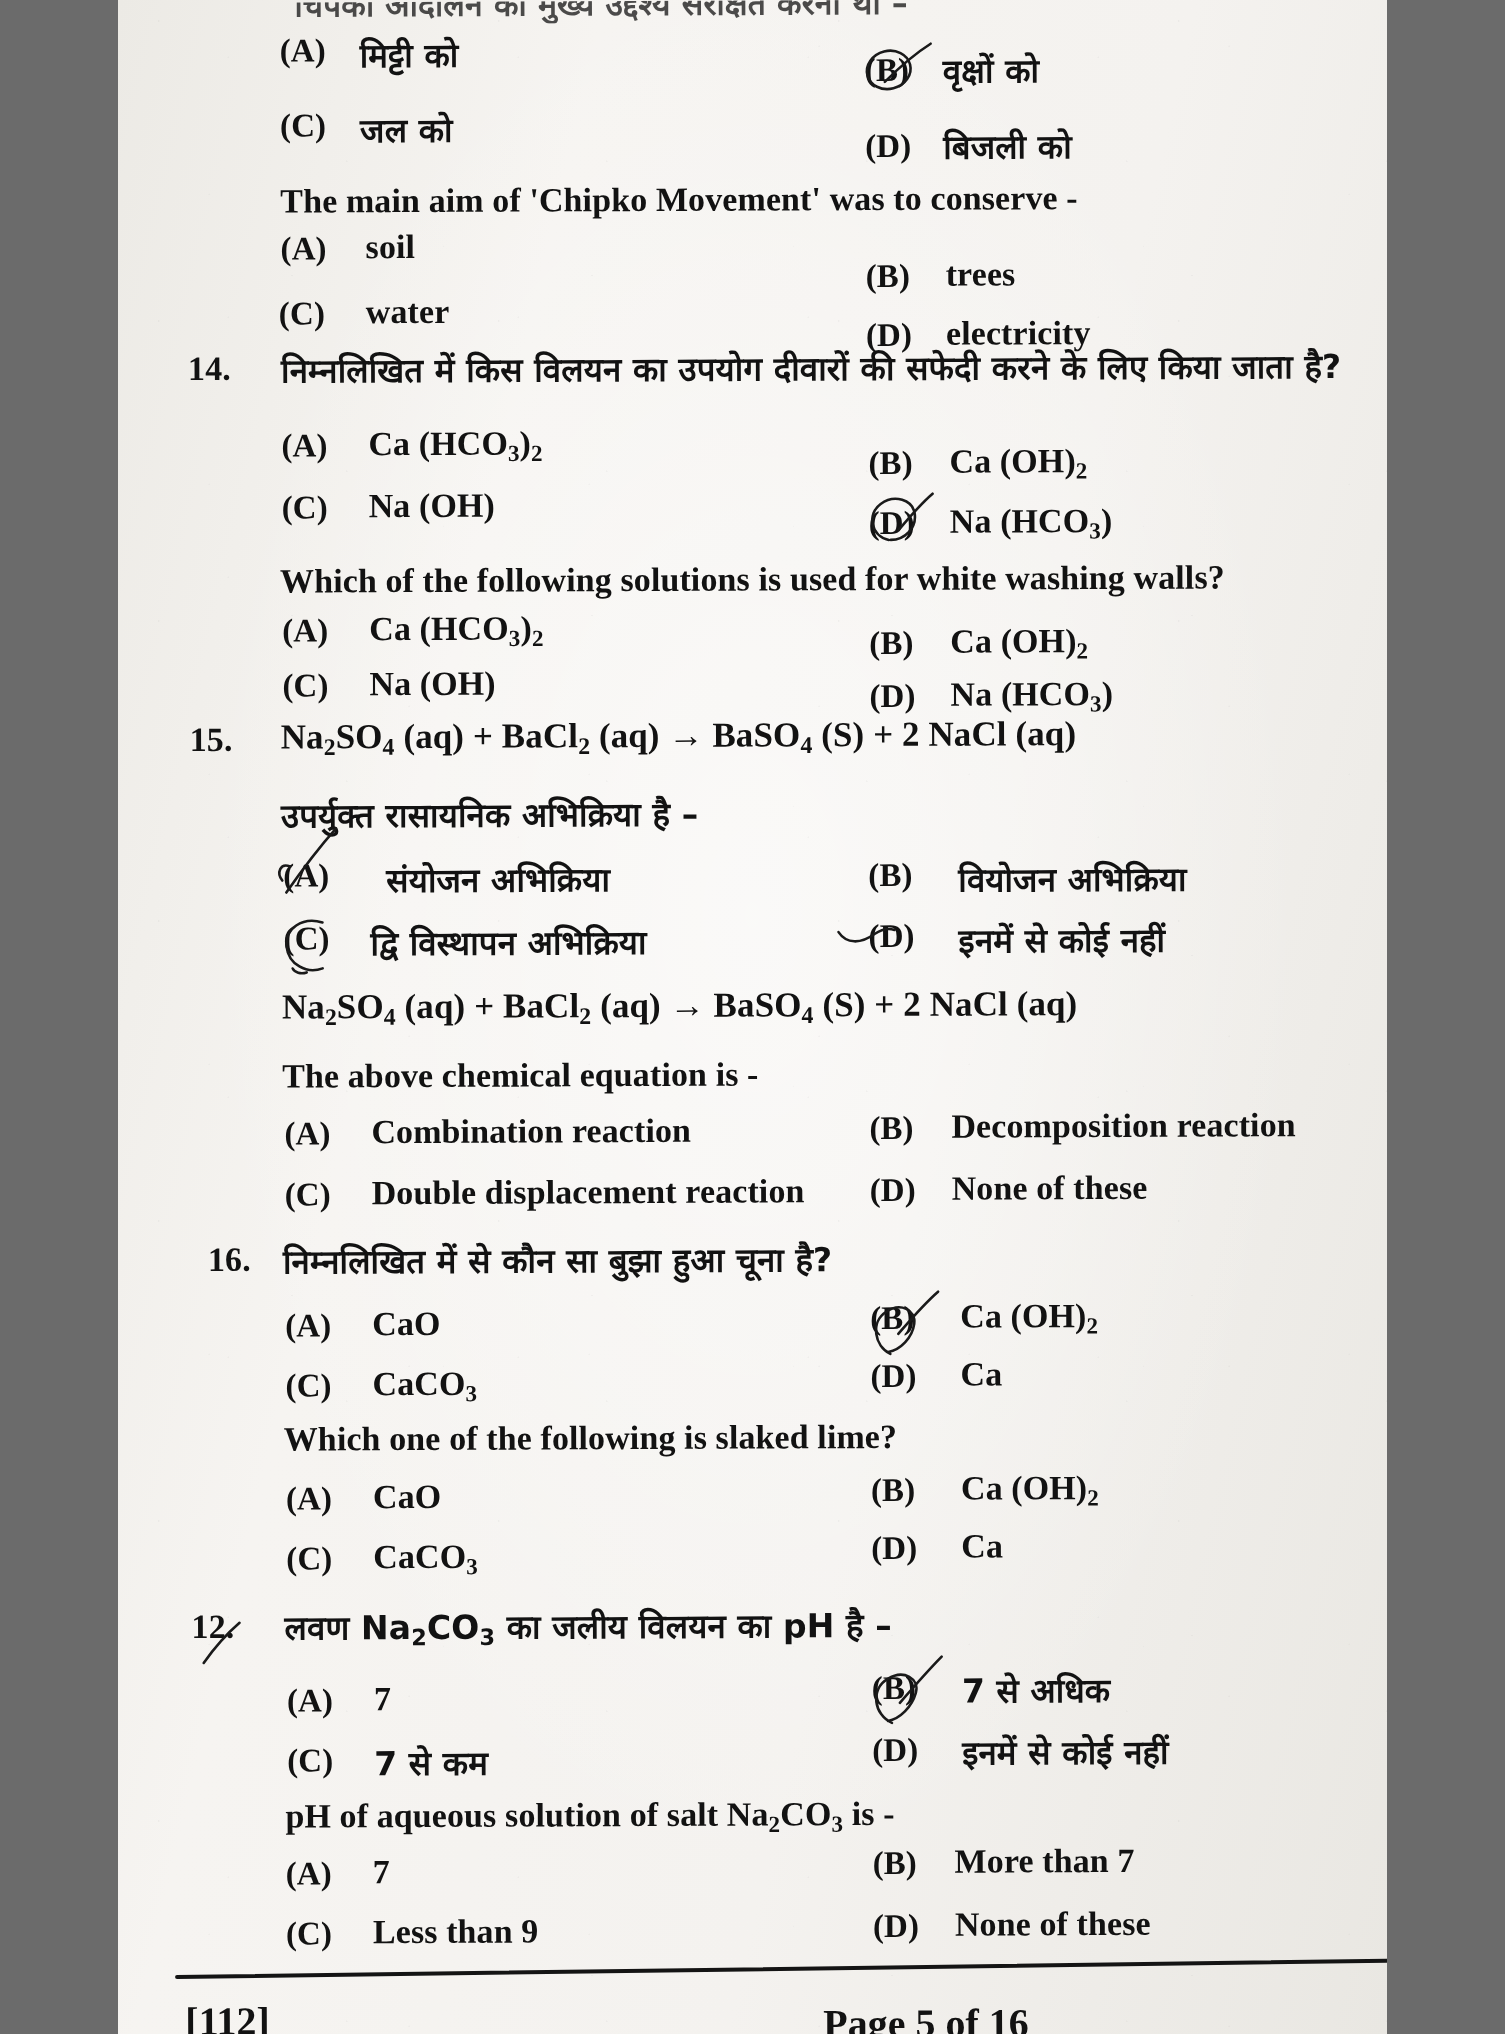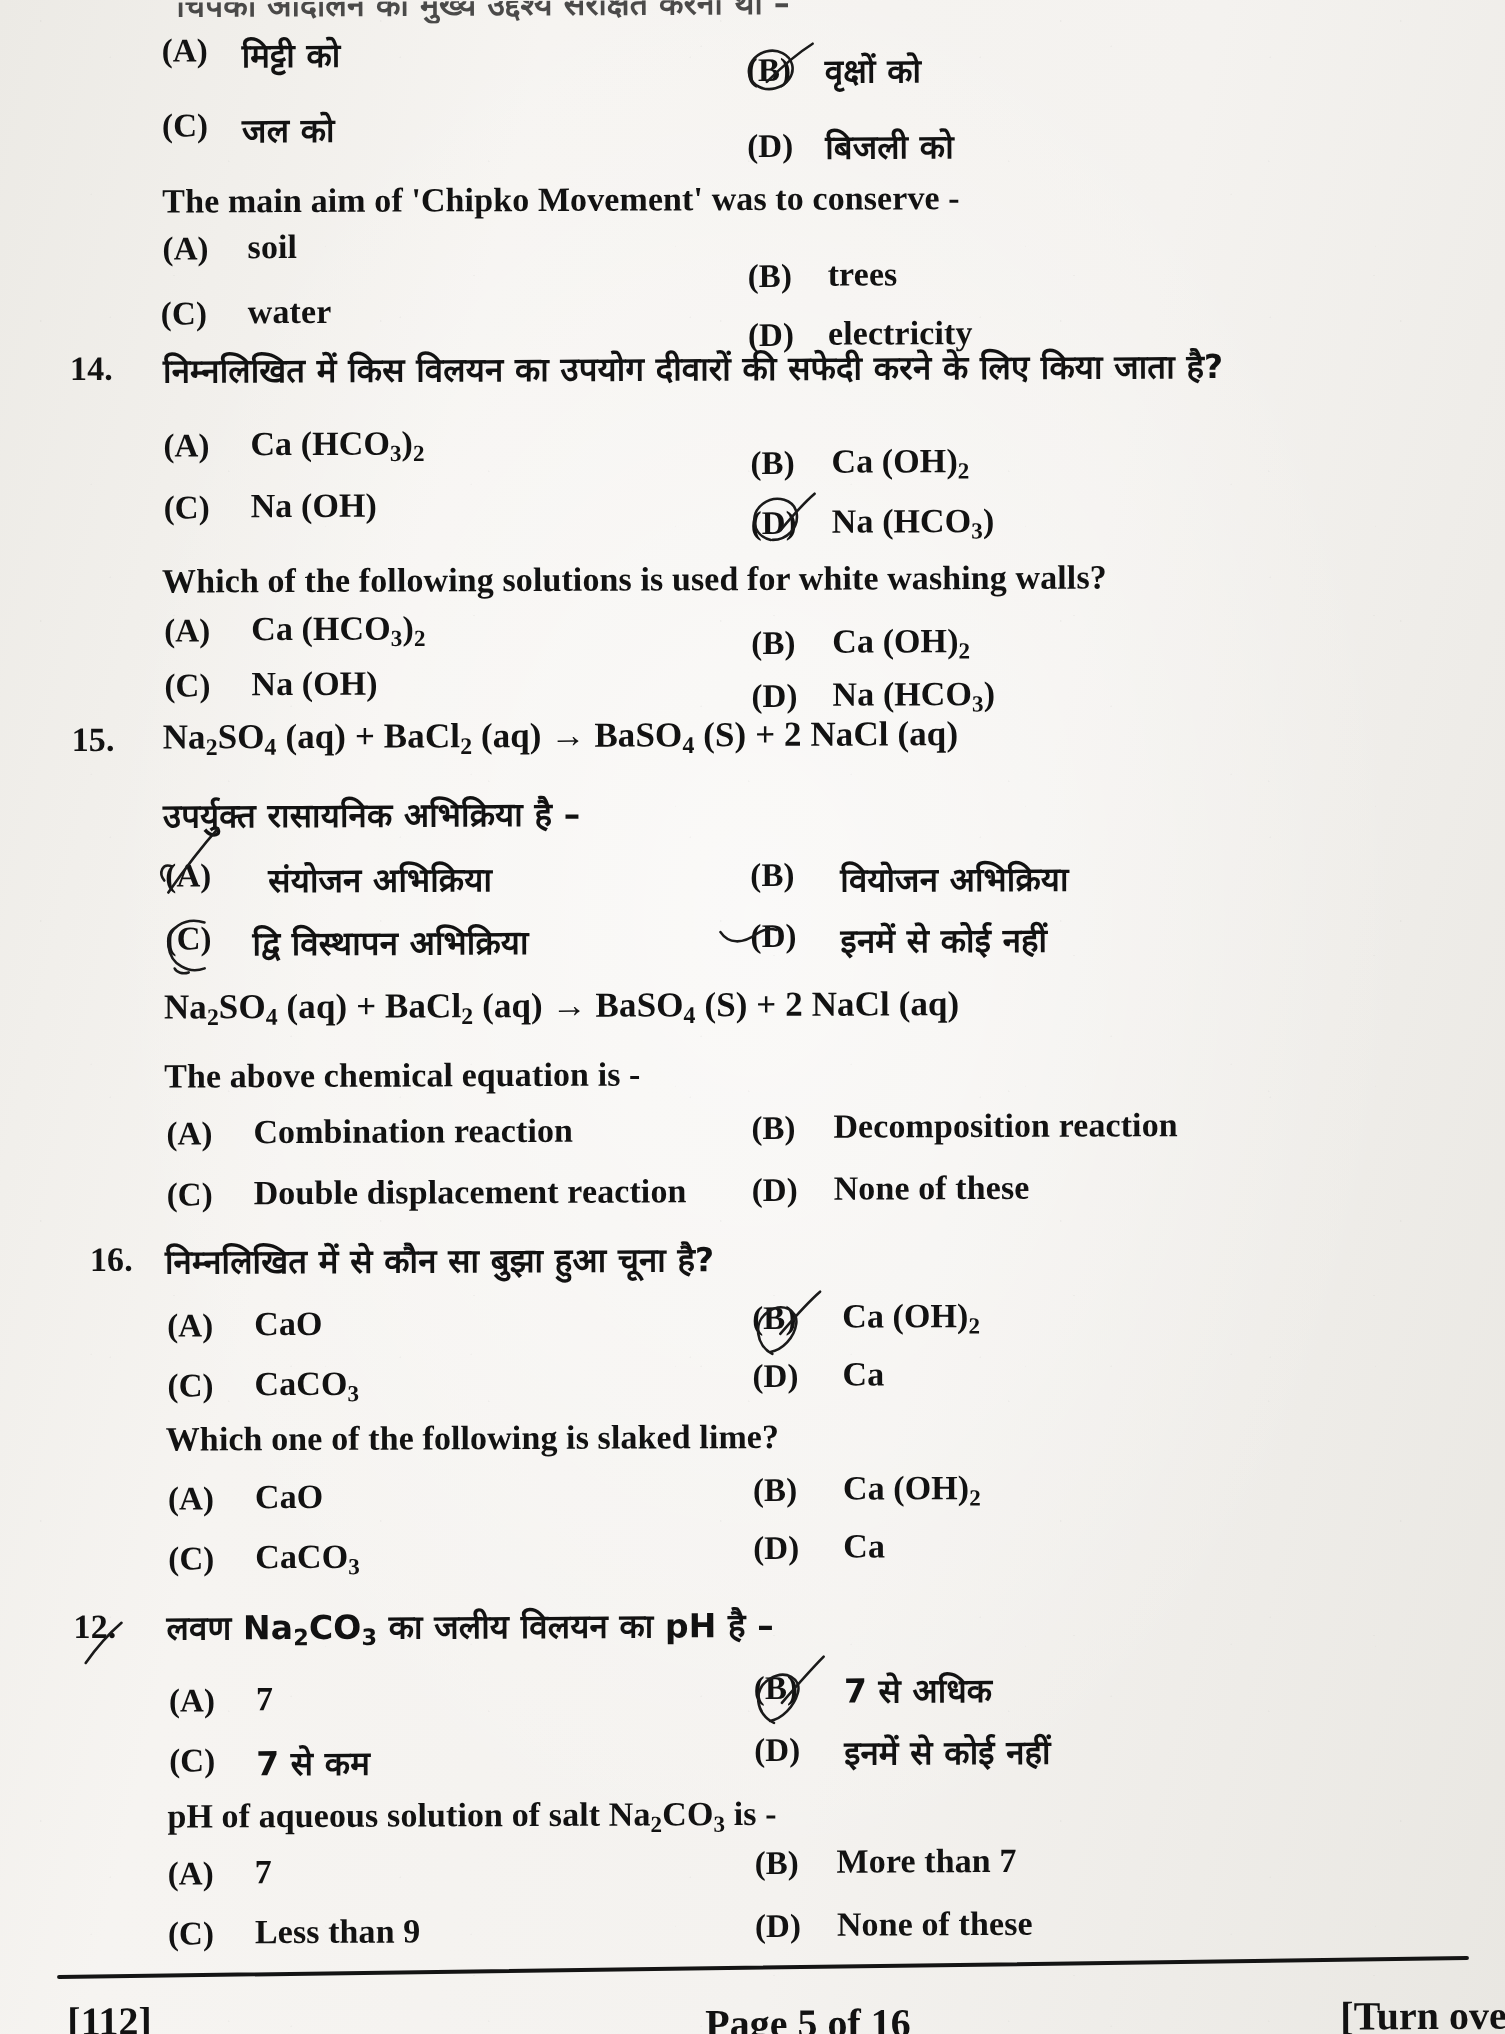--- a/index.html
+++ b/index.html
@@ -3,21 +3,21 @@
 <meta charset="utf-8">
 <title>Exam Paper Scan — Page 5 of 16</title>
 <style>
   html, body {
     margin: 0;
     padding: 0;
     background: #6b6b6b;
   }
   .page {
     position: relative;
-    width: 1505px;
+    width: 1269px;
     height: 2034px;
     margin: 0 auto;
     background: #f3f1ee;
     overflow: hidden;
     font-family: "Liberation Serif", "DejaVu Serif", serif;
     color: #121212;
     
     background-image:
       radial-gradient(ellipse at 50% 45%, rgba(255,255,255,0.55) 0%, rgba(255,255,255,0.0) 62%),
       linear-gradient(103deg, #eceae5 0%, #f6f4f1 28%, #f4f2ef 62%, #e9e7e2 100%);

